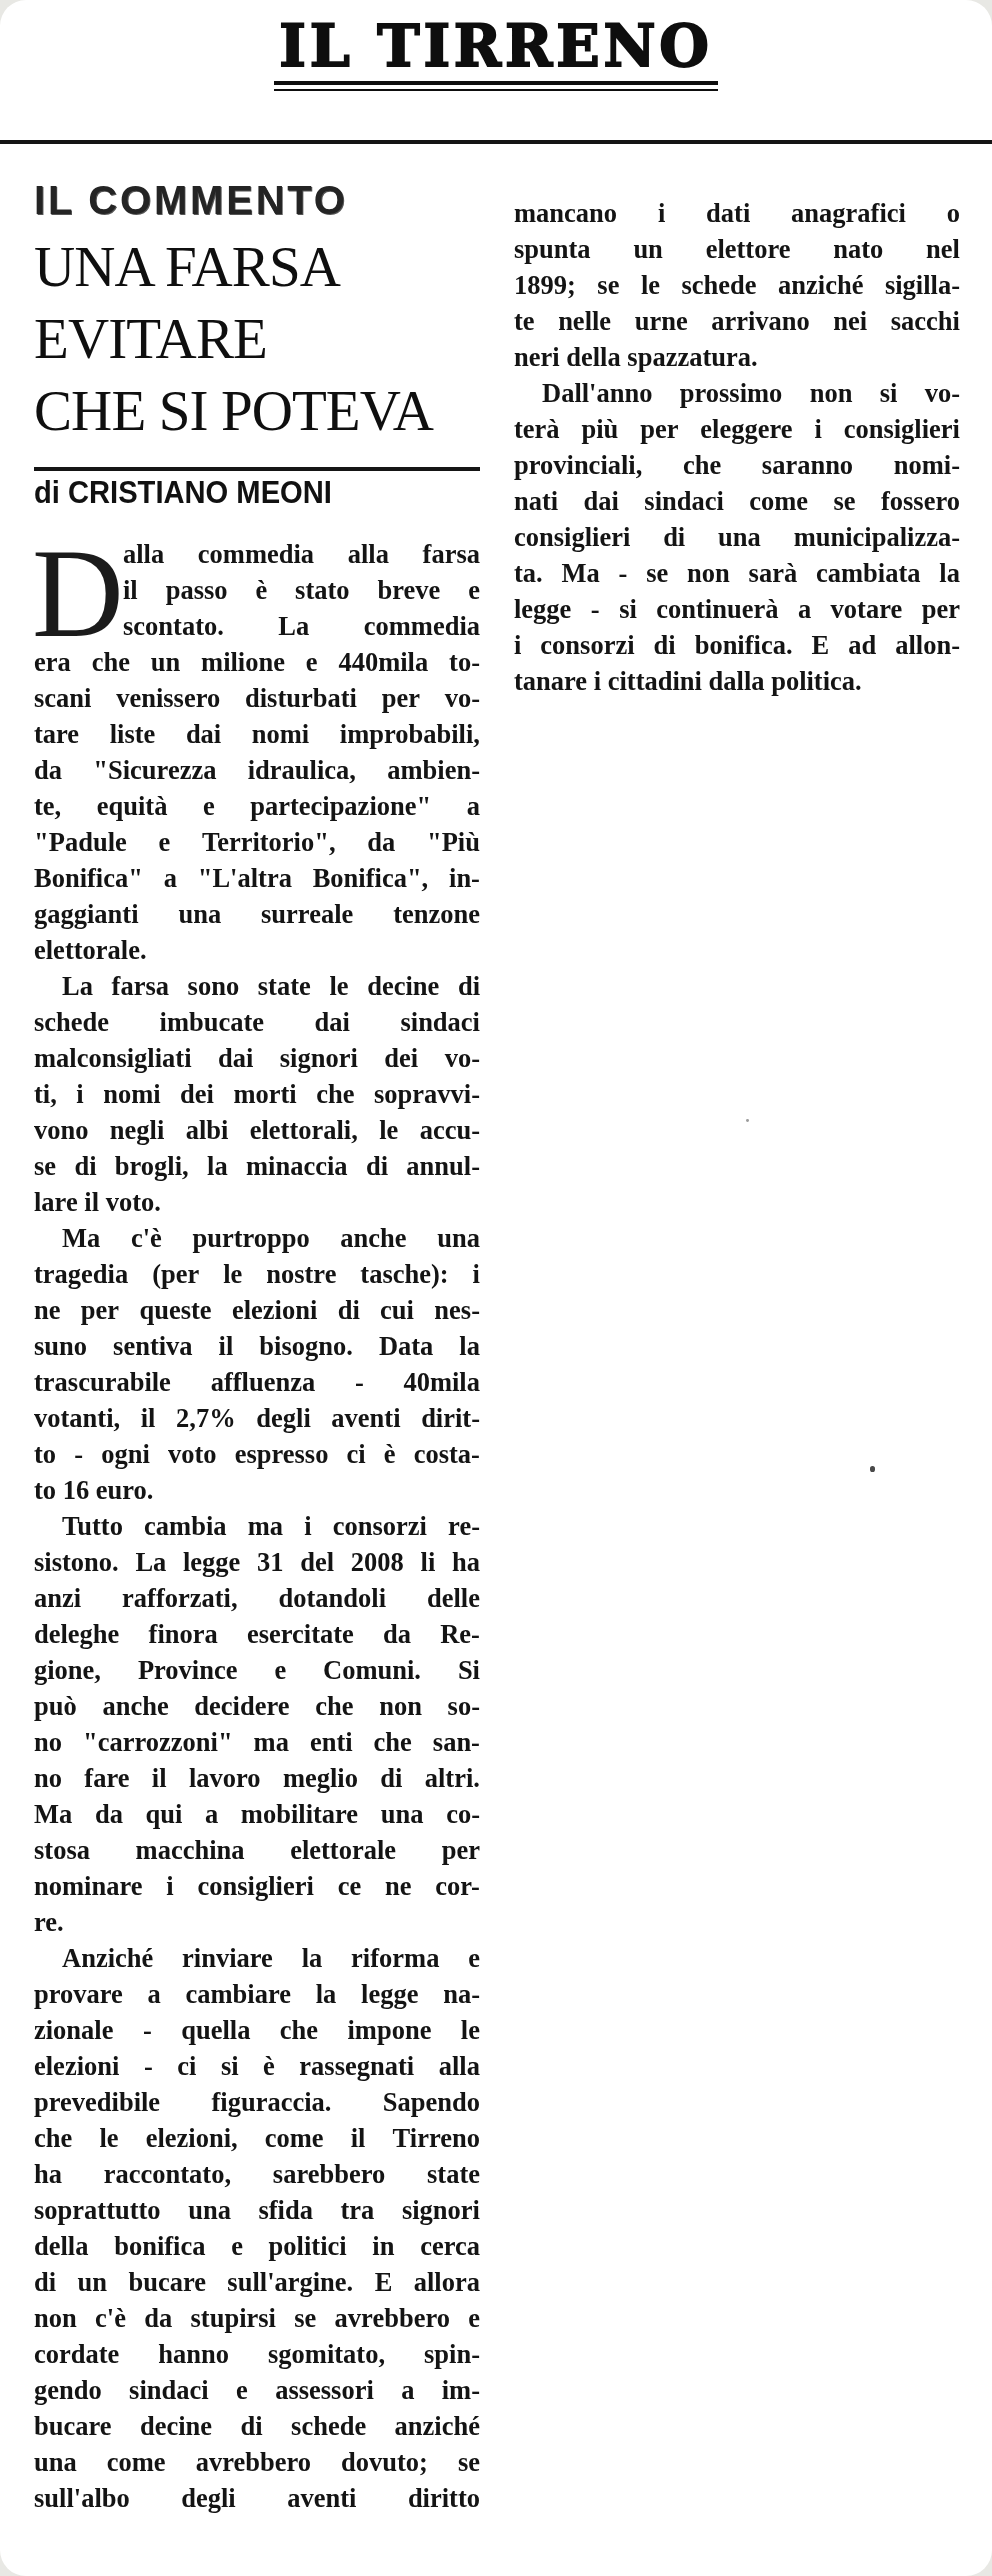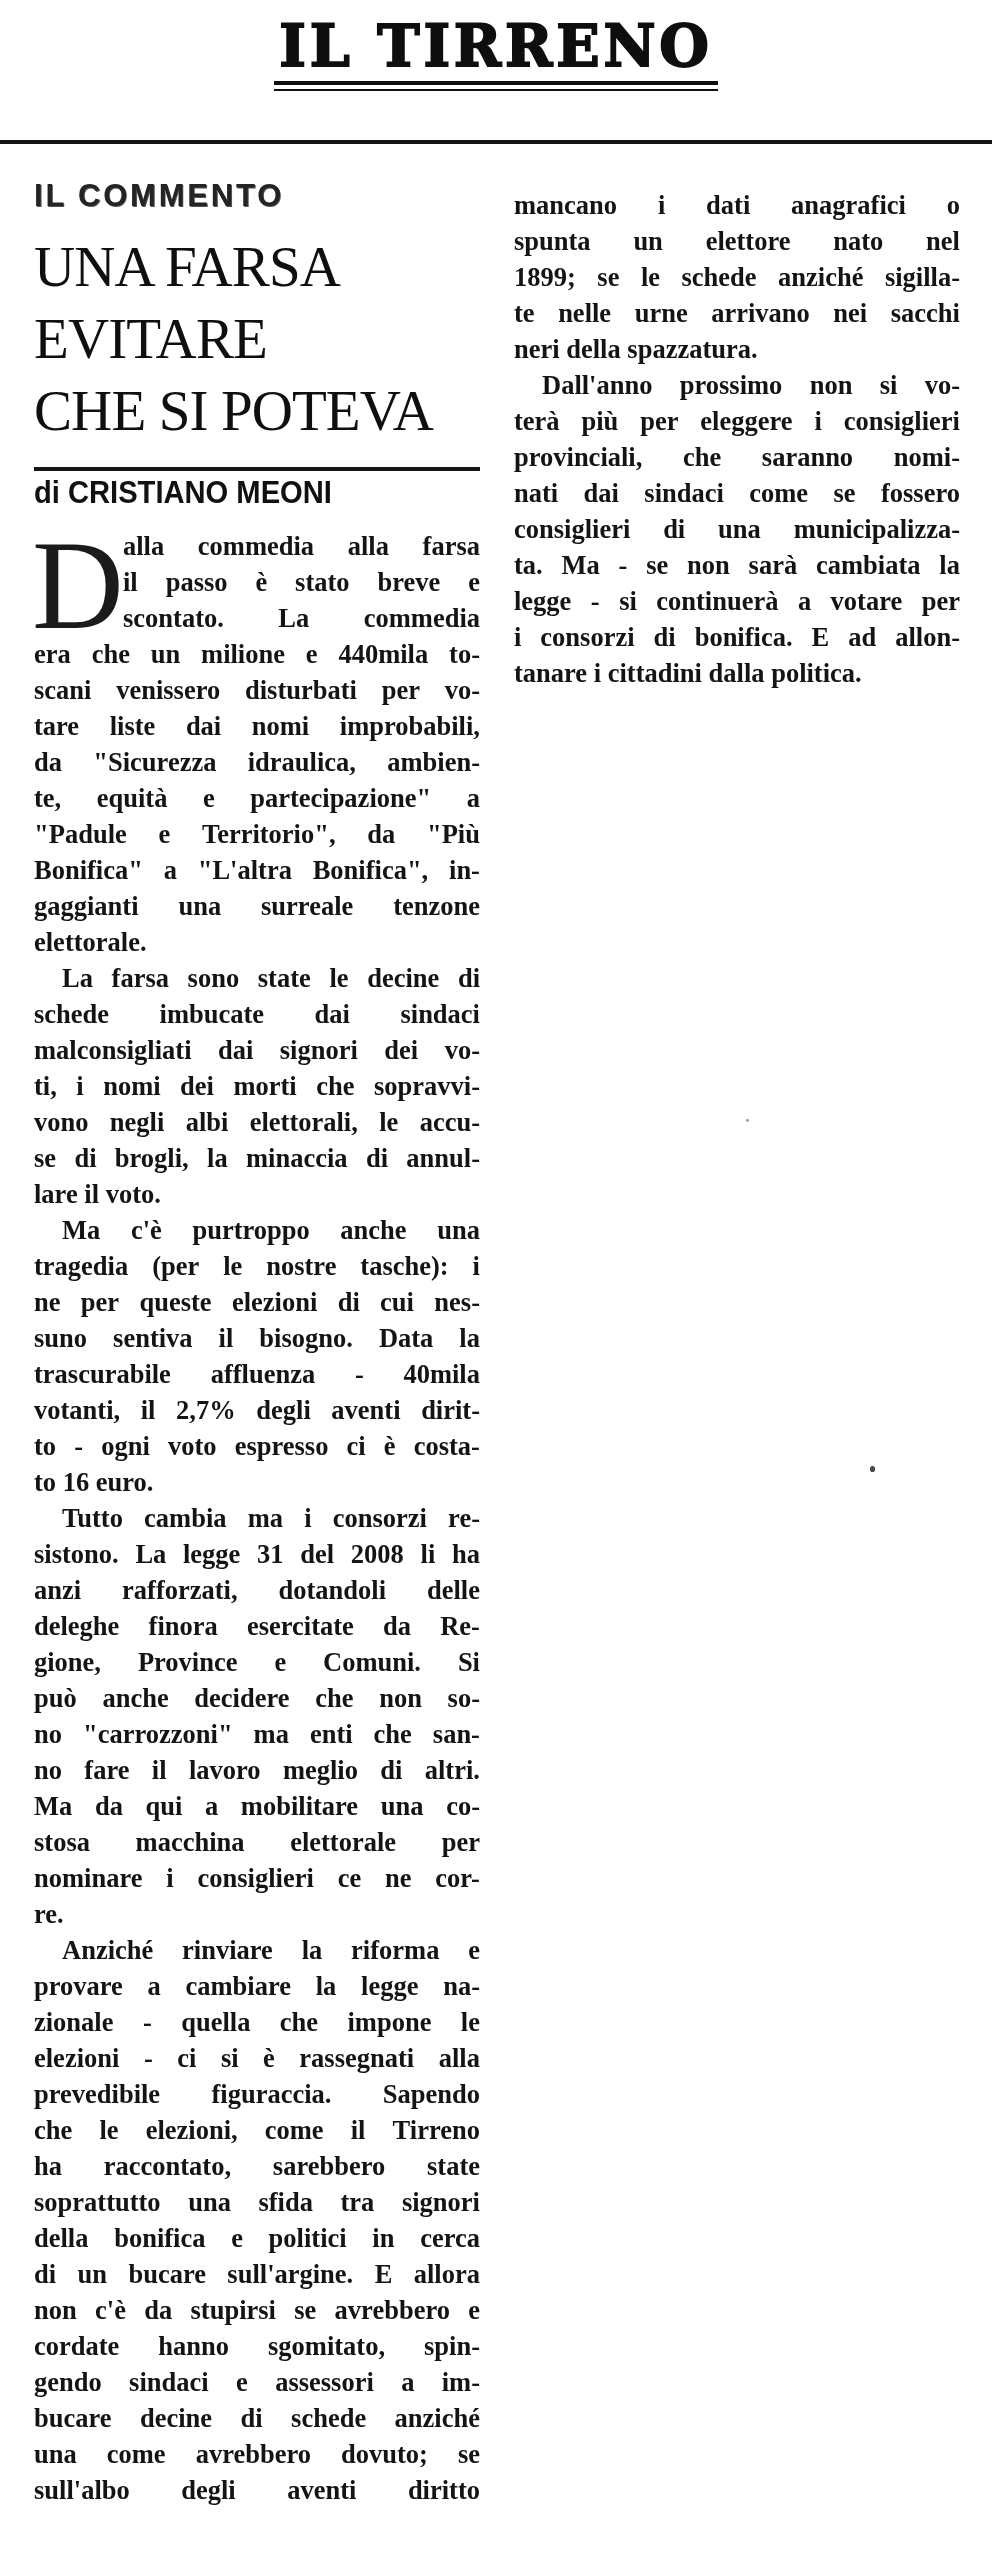--- a/index.html
+++ b/index.html
@@ -6,20 +6,21 @@
   html,body{margin:0;padding:0;}
   body{background:#e8e8e4;}
   .page{
     position:relative;
     width:992px;height:2576px;
     background:#ffffff;
     margin:0 auto;
     overflow:hidden;
     font-family:"Liberation Serif", serif;
     color:#111;
+    border-radius:26px;
   }
   
   .masthead-band{
     position:absolute;top:15px;left:0;width:100%;
     text-align:center;
   }
   .masthead-title{
     display:inline-block;
     font-family:"DejaVu Serif", serif;
     font-weight:bold;
@@ -39,21 +40,21 @@
   }
   .rule-full{
     position:absolute;top:140px;left:0;width:100%;height:3.8px;
     background:#151515;
   }
   
   .kicker{
     position:absolute;top:178px;left:34px;
     font-family:"Liberation Sans", sans-serif;
     font-weight:700;
-    font-size:31px;
+    font-size:40px;
     letter-spacing:2.8px;
     color:#242424;
     text-shadow:0.9px 0.9px 0 #555;
   }
   .headline{
     position:absolute;top:231px;left:34px;width:454px;
     font-family:Liberation Serif, serif;
     font-weight:400;
     font-size:57px;
     line-height:72px;
@@ -69,21 +70,21 @@
     font-family:"Liberation Sans", sans-serif;
     font-weight:700;
     font-size:31px;
     color:#111;
     transform:scaleX(.94);
     transform-origin:left center;
     white-space:nowrap;
   }
   
   .col{
-    position:absolute;width:446px;
+    position:absolute;width:446px;margin-top:8px;
   }
   #left-col{top:528px;left:34px;}
   #right-col{top:187px;left:514px;}
   .line{
     height:36px;
     line-height:36px;
     font-family:"Liberation Serif", serif;
     font-weight:700;
     font-size:26.5px;
     color:#141414;

